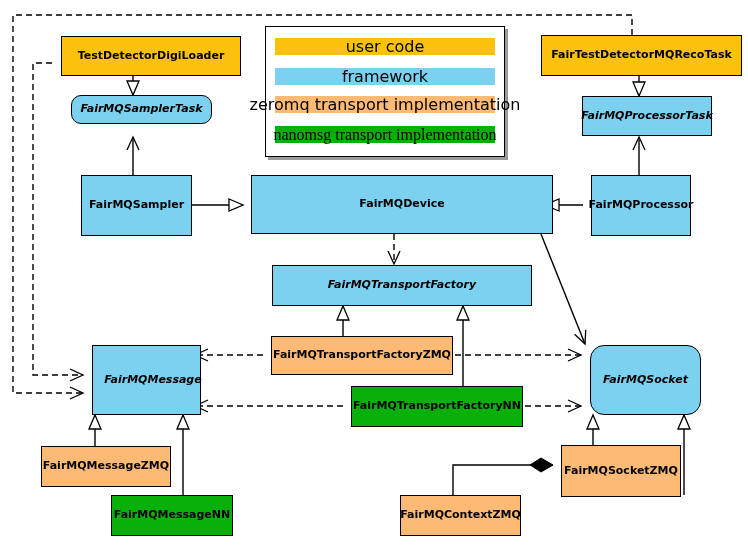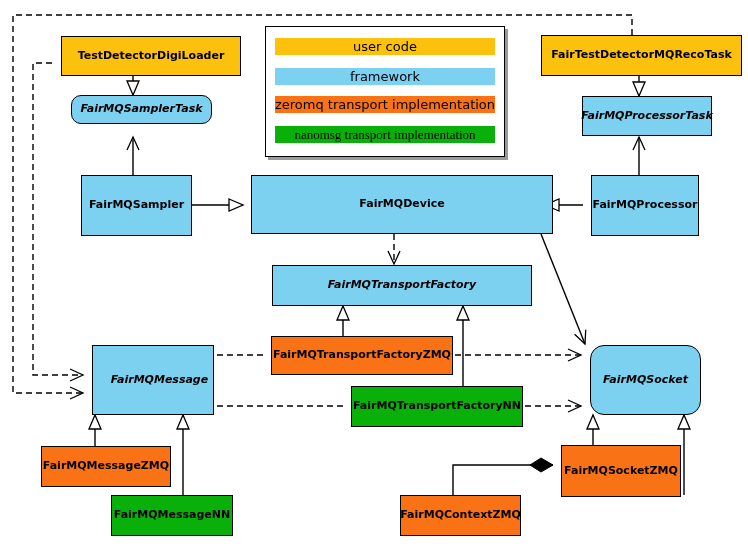--- a/index.html
+++ b/index.html
@@ -29,39 +29,39 @@
     font-size: 11px;
     font-weight: bold;
     color: #000;
     line-height: 1.1;
     white-space: nowrap;
     margin-left: 8px;
   }
   .abstract { font-style: italic; }
   .c-yellow { background: #FBC10D; }
   .c-blue   { background: #7CD0F0; }
-  .c-red    { background: #f97316; }
+  .c-red    { background: #fdba74; }
   .c-green  { background: #0AB00A; }
   .legend {
     position: absolute;
     left: 265px; top: 26px;
     width: 240px; height: 131px;
     box-sizing: border-box;
     background: #ffffff;
     border: 1.5px solid #000;
     box-shadow: 3px 3px 0 #9a9a9a;
   }
   .legend-item {
     position: absolute;
     left: 9px;
     width: 220px; height: 17px;
     display: flex;
     align-items: center;
     justify-content: center;
-    font-size: 13px;
+    font-size: 16px;
     font-weight: normal;
     color: #000;
     white-space: nowrap;
   }
 </style>
 </head>
 <body>
 
 <div class="stage">
 
@@ -105,27 +105,27 @@
   </svg>
 
   <div class="node c-yellow" style="left:53px;  top:36px;  width:180px; height:40px;">TestDetectorDigiLoader</div>
   <div class="node c-yellow" style="left:533px; top:35px;  width:201px; height:41px;">FairTestDetectorMQRecoTask</div>
 
   <div class="node c-blue abstract" style="left:63px;  top:95px;  width:141px; height:29px;border-radius:10px;">FairMQSamplerTask</div>
   <div class="node c-blue abstract" style="left:574px; top:96px;  width:130px; height:40px;">FairMQProcessorTask</div>
 
   <div class="node c-blue" style="left:73px;  top:175px; width:111px; height:61px;">FairMQSampler</div>
   <div class="node c-blue" style="left:243px; top:175px; width:302px; height:59px;">FairMQDevice</div>
-  <div class="node c-blue" style="left:583px; top:175px; width:108px; height:61px;">FairMQProcessor</div>
+  <div class="node c-blue" style="left:583px; top:175px; width:100px; height:61px;">FairMQProcessor</div>
 
   <div class="node c-blue abstract" style="left:264px; top:265px; width:260px; height:41px;">FairMQTransportFactory</div>
   <div class="node c-red" style="left:263px; top:336px; width:182px; height:39px;">FairMQTransportFactoryZMQ</div>
   <div class="node c-green" style="left:343px; top:386px; width:172px; height:41px;">FairMQTransportFactoryNN</div>
 
-  <div class="node c-blue abstract" style="left:84px;  top:345px; width:122px; height:70px;padding-left:13px;">FairMQMessage</div>
+  <div class="node c-blue abstract" style="left:84px;  top:345px; width:109px; height:70px;padding-left:13px;">FairMQMessage</div>
   <div class="node c-blue abstract" style="left:582px; top:345px; width:111px; height:70px;border-radius:14px;">FairMQSocket</div>
 
   <div class="node c-red" style="left:33px;  top:446px; width:130px; height:41px;">FairMQMessageZMQ</div>
   <div class="node c-green" style="left:103px; top:495px; width:122px; height:41px;">FairMQMessageNN</div>
   <div class="node c-red" style="left:392px; top:495px; width:121px; height:41px;">FairMQContextZMQ</div>
   <div class="node c-red" style="left:553px; top:445px; width:120px; height:52px;">FairMQSocketZMQ</div>
 
   <div class="legend">
     <div class="legend-item c-yellow" style="top:11px;">user code</div>
     <div class="legend-item c-blue" style="top:41px;">framework</div>

